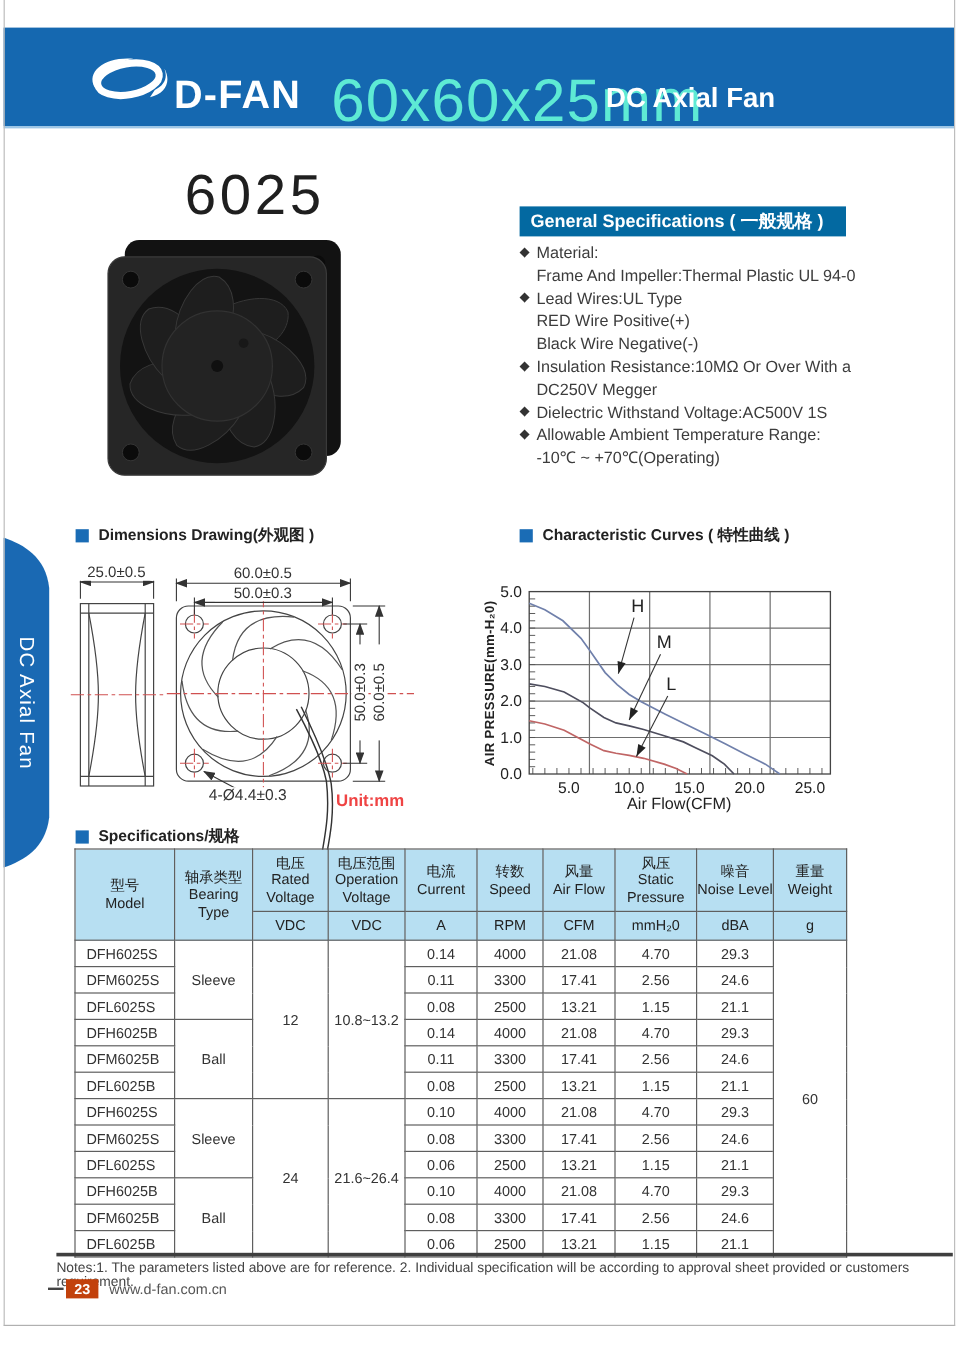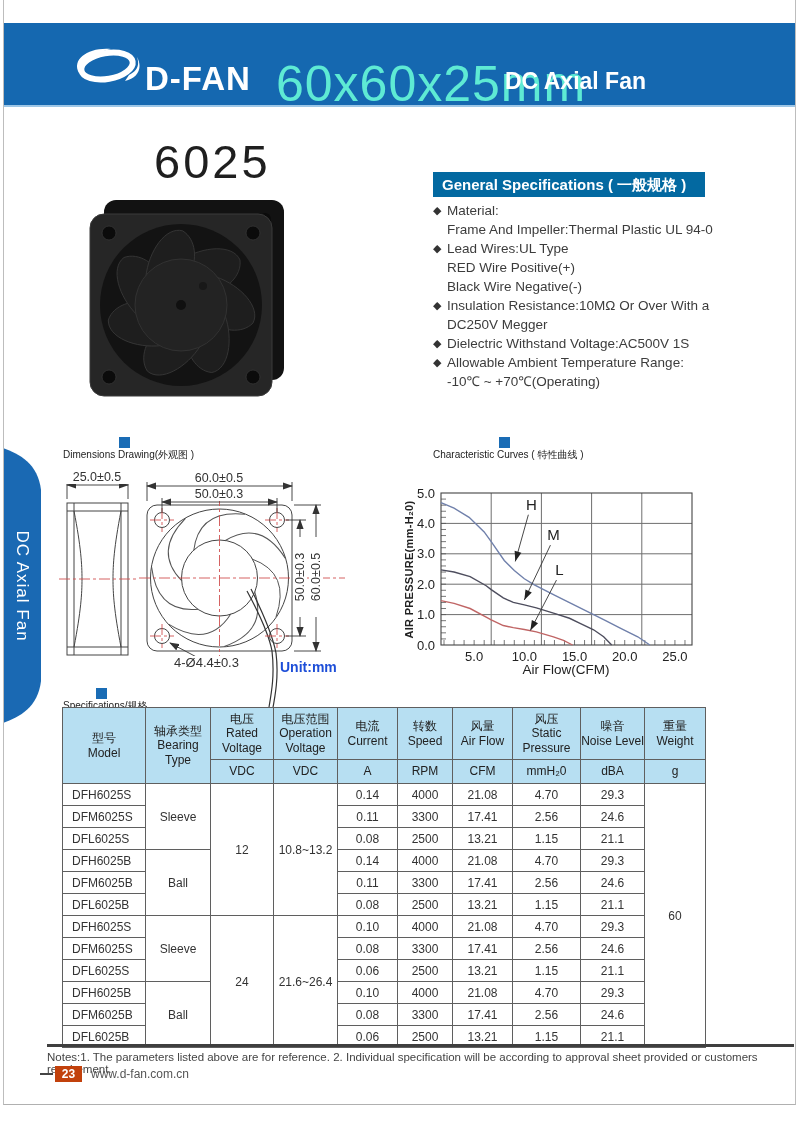--- a/index.html
+++ b/index.html
@@ -23,27 +23,27 @@
   .side-tab-label{position:absolute;left:-78px;top:575px;width:200px;height:22px;line-height:22px;
                   text-align:center;color:#fff;font-size:17px;letter-spacing:1px;
                   transform:rotate(90deg);}
   
   .gs-bar{position:absolute;left:433px;top:172px;width:272px;height:25px;background:#0369a1;
           color:#fff;font-size:15px;font-weight:600;line-height:25px;padding-left:9px;box-sizing:border-box;}
   .gs-list{position:absolute;left:433px;top:201px;width:345px;}
   .gs-line{position:relative;font-size:13.5px;line-height:19px;color:#3c3c3c;padding-left:14px;}
   .gs-line .diamond{position:absolute;left:0;top:0;font-size:11px;color:#333;}
   
-  .section-h{position:absolute;display:flex;align-items:center;font-size:10px;color:#222;font-weight:400;flex-direction:column;}
+  .section-h{position:absolute;display:flex;align-items:center;font-size:13px;color:#222;font-weight:700;}
   .section-h .sq{width:11px;height:11px;background:#1a6cb5;margin-right:8px;flex:0 0 auto;}
   
   .dims-svg{position:absolute;left:55px;top:455px;width:310px;height:272px;}
   .dim-label{position:absolute;font-size:12.5px;color:#333;text-align:center;line-height:14px;background:#fff;}
   .dim-label.rot{transform:rotate(-90deg);}
-  .unit-label{position:absolute;left:280px;top:659px;font-size:14px;font-weight:bold;color:#1d4ed8;}
+  .unit-label{position:absolute;left:280px;top:659px;font-size:14px;font-weight:bold;color:#ef4444;}
   
   .chart-svg{position:absolute;left:400px;top:455px;width:310px;height:245px;}
   .chart-ylabel{position:absolute;left:324px;top:562px;width:170px;height:15px;line-height:15px;
                 text-align:center;font-size:11px;font-weight:600;color:#222;letter-spacing:0.3px;
                 transform:rotate(-90deg);}
   .chart-xlabel{position:absolute;left:446px;top:662px;width:240px;text-align:center;font-size:13.5px;color:#222;}
   
   .spec-table{position:absolute;left:62px;top:707px;border-collapse:collapse;table-layout:fixed;}
   .spec-table th,.spec-table td{border:1px solid #5f5f5f;font-weight:400;padding:0;}
   .spec-table th{background:#b7dff2;font-size:12px;line-height:1.2;color:#222;}

